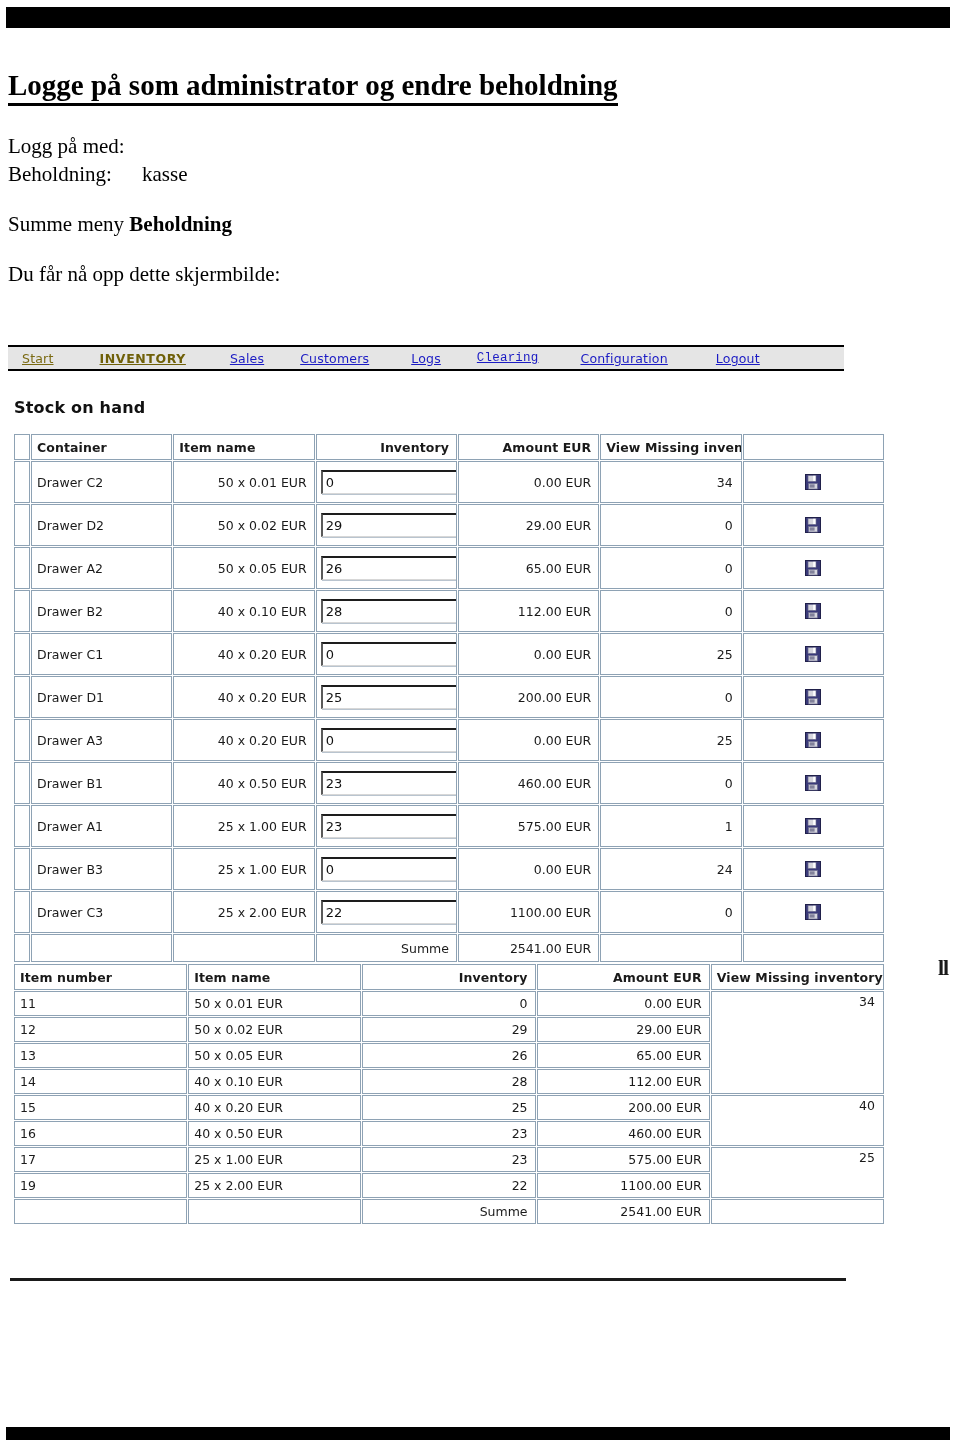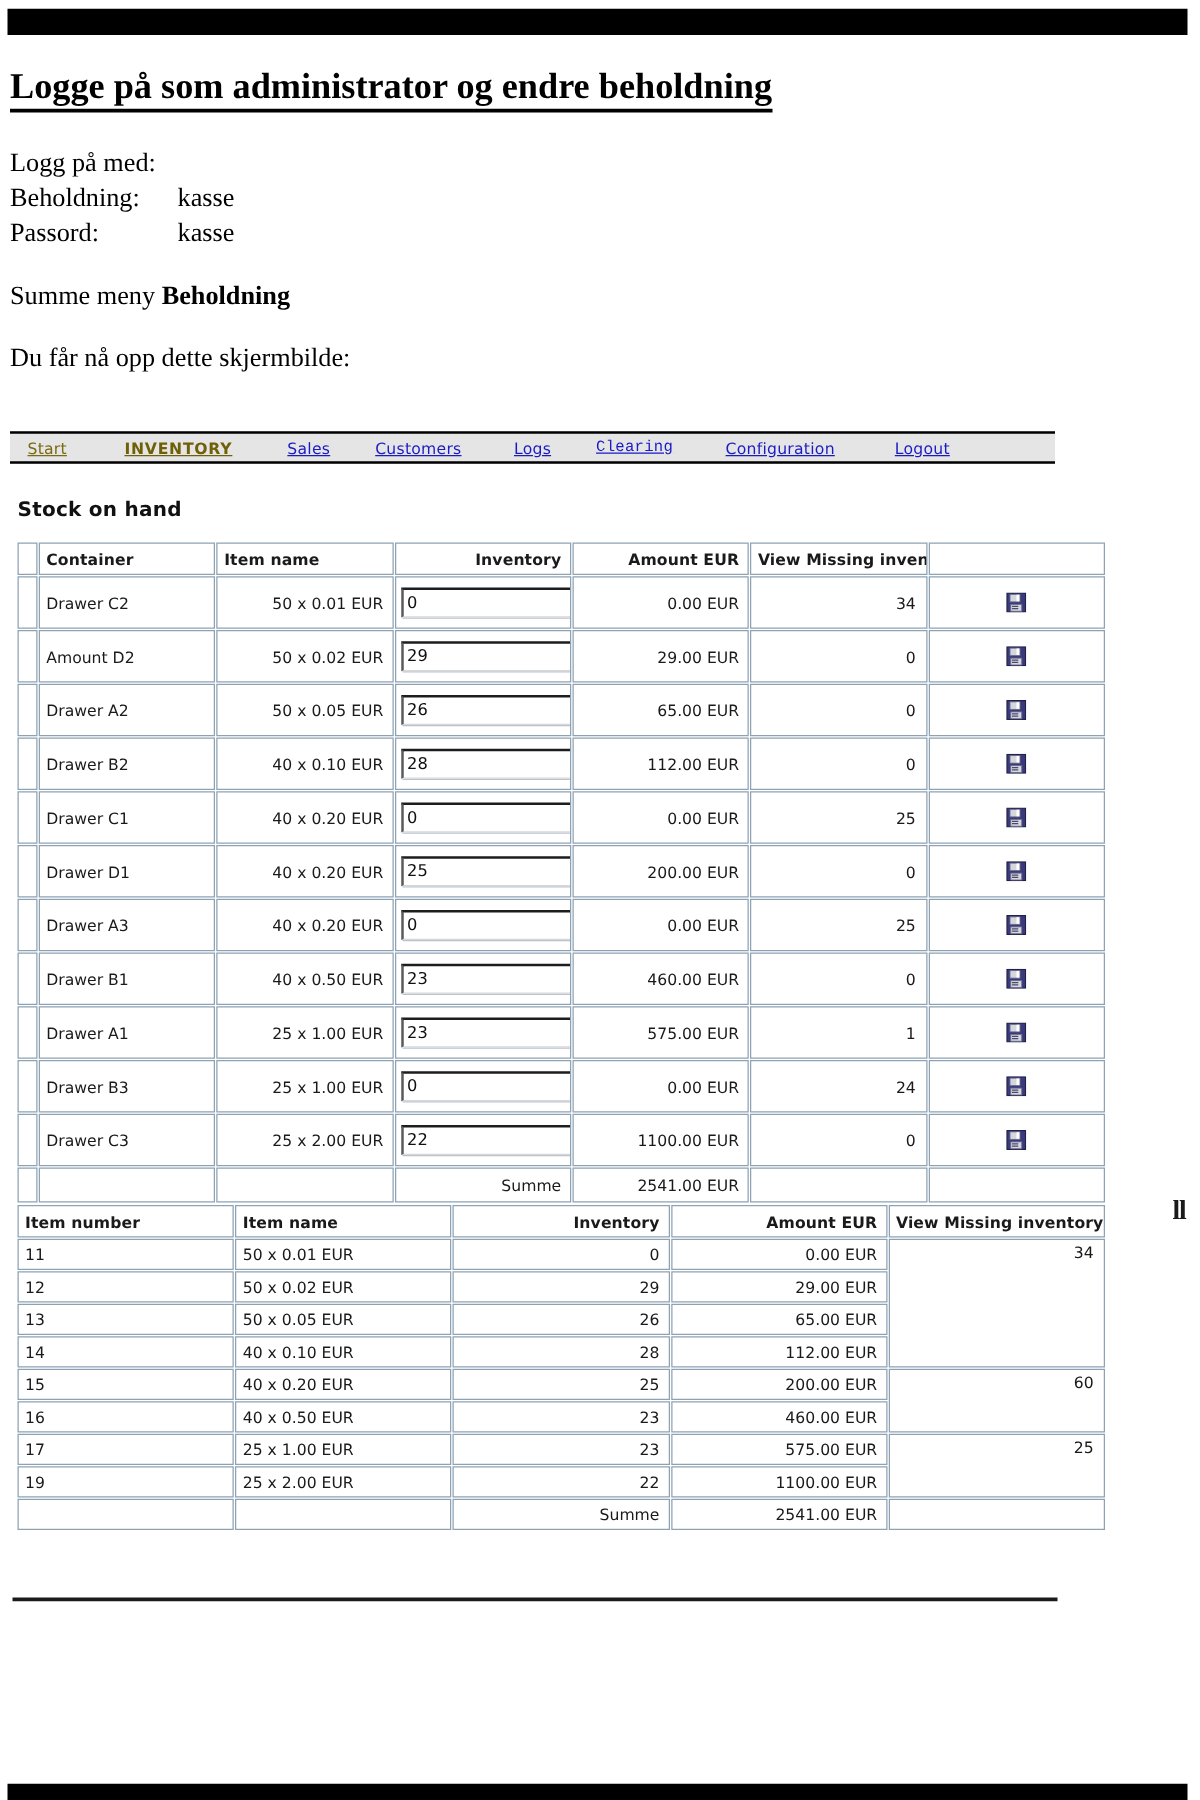--- a/index.html
+++ b/index.html
@@ -24,21 +24,21 @@
     width: 944px;
     background: #000000;
   }
   .scanbar.top    { top: 7px;    height: 21px; }
   .scanbar.bottom { top: 1427px; height: 13px; }
 
   
   .doc {
     position: absolute;
     left: 8px;
-    top: 52px;
+    top: 68px;
     width: 860px;
   }
   .doc-title {
     font-family: "Liberation Serif", serif;
     font-weight: bold;
     font-size: 29px;
     line-height: 34px;
     letter-spacing: 0px;
     border-bottom: 3px solid #000;
     display: inline-block;
@@ -222,21 +222,20 @@
 <div class="scanbar top"></div>
 <div class="scanbar bottom"></div>
 
 <div class="doc">
   <div class="doc-title">Logge på som administrator og endre beholdning</div>
 
   <div class="doc-line">Logg på med:</div>
 
   <div class="doc-line"><span class="label-col">Beholdning:</span><span>kasse</span></div>
 
-  <div class="doc-line"><span class="label-col">Passord:</span><span>kasse</span></div>
 
   <div class="doc-line gap-before"><span>Summe meny </span><span class="bold">Beholdning</span></div>
 
   <div class="doc-line gap-before">Du får nå opp dette skjermbilde:</div>
 </div>
 
 <div class="shot">
 
   <div class="navbar">
     <div class="navbar-inner" id="nav-container">
@@ -279,21 +278,21 @@
               <rect x="0.5" y="0.5" width="15" height="15" fill="#3a3a7a" stroke="#20204a"></rect>
               <rect x="3" y="1.5" width="8" height="6" fill="#d6d6de" stroke="#6b6b8d" stroke-width="0.7"></rect>
               <rect x="8.2" y="1.8" width="2.2" height="5.2" fill="#ffffff"></rect>
               <rect x="3.6" y="9.5" width="8.8" height="5.5" fill="#d6d6de" stroke="#6b6b8d" stroke-width="0.7"></rect>
               <rect x="4.6" y="10.6" width="5" height="1" fill="#4a4a6e"></rect>
               <rect x="4.6" y="12.4" width="5" height="1" fill="#4a4a6e"></rect>
             </svg></td>
         </tr>
         <tr class="data-row">
           <td class="lead-col"></td>
-          <td class="c-container">Amount D2</td>
+          <td class="c-container">Drawer D2</td>
           <td class="c-item">50 x 0.02 EUR</td>
           <td class="c-inv">
             <input class="inv-input" type="text" value="29" style="">
           </td>
           <td class="c-amount">29.00 EUR</td>
           <td class="c-missing">0</td>
           <td class="c-save"><svg class="floppy" viewBox="0 0 16 16" xmlns="http://www.w3.org/2000/svg">
               <rect x="0.5" y="0.5" width="15" height="15" fill="#3a3a7a" stroke="#20204a"></rect>
               <rect x="3" y="1.5" width="8" height="6" fill="#d6d6de" stroke="#6b6b8d" stroke-width="0.7"></rect>
               <rect x="8.2" y="1.8" width="2.2" height="5.2" fill="#ffffff"></rect>
@@ -510,21 +509,21 @@
           <td class="s-num">14</td>
           <td class="s-item">40 x 0.10 EUR</td>
           <td class="s-inv">28</td>
           <td class="s-amount">112.00 EUR</td>
         </tr>
         <tr>
           <td class="s-num">15</td>
           <td class="s-item">40 x 0.20 EUR</td>
           <td class="s-inv">25</td>
           <td class="s-amount">200.00 EUR</td>
-          <td class="s-missing" rowspan="2">60</td>
+          <td class="s-missing" rowspan="2">40</td>
         </tr>
         <tr>
           <td class="s-num">16</td>
           <td class="s-item">40 x 0.50 EUR</td>
           <td class="s-inv">23</td>
           <td class="s-amount">460.00 EUR</td>
         </tr>
         <tr>
           <td class="s-num">17</td>
           <td class="s-item">25 x 1.00 EUR</td>

